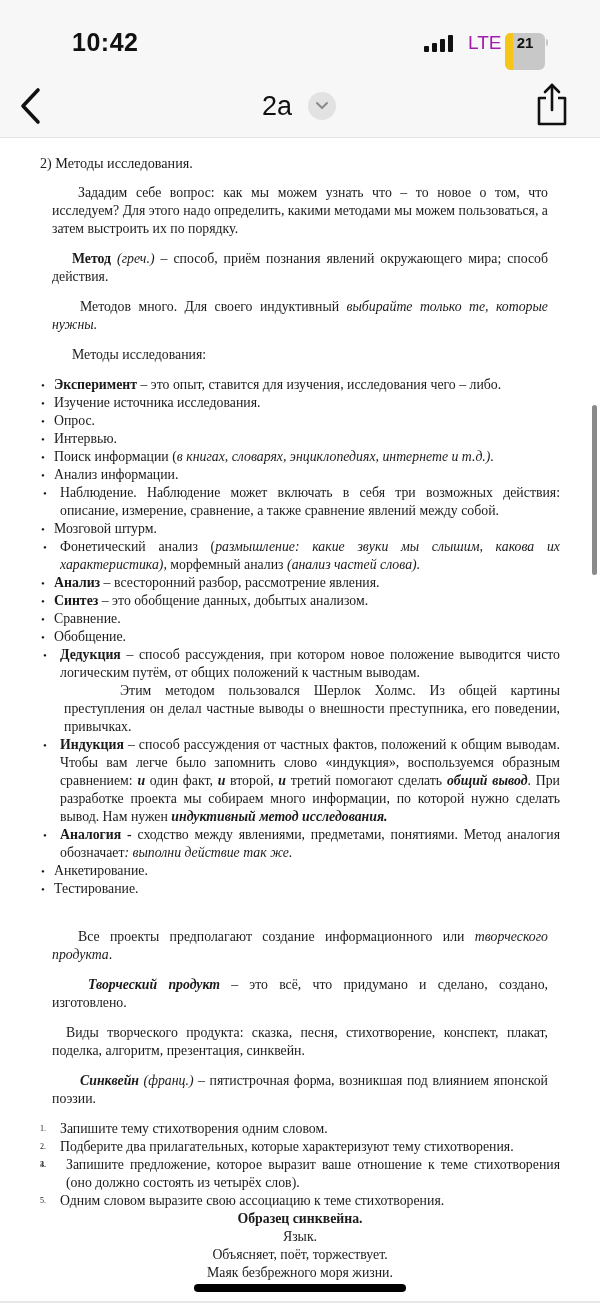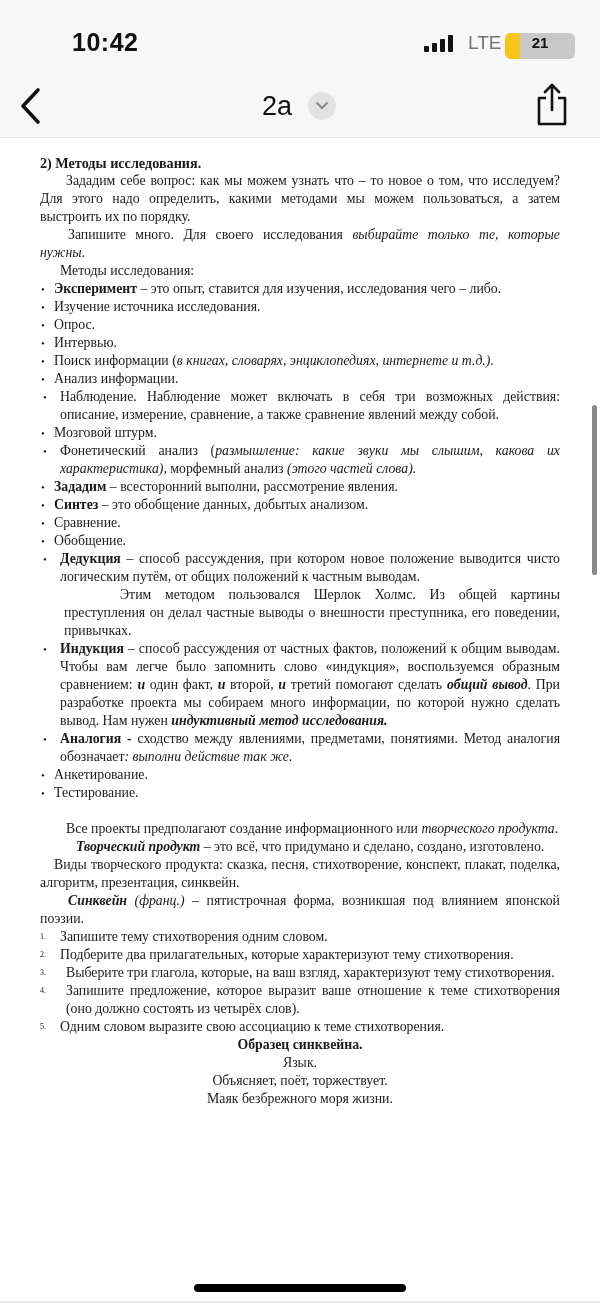--- a/index.html
+++ b/index.html
@@ -1,35 +1,35 @@
 <!DOCTYPE html>
 <html><head>
 <meta charset="utf-8">
 <style>
   html, body { margin:0; padding:0; }
   body { width:600px; height:1303px; overflow:hidden; background:#ffffff; position:relative; font-family:"Liberation Serif", serif; color:#1a1a1a; }
   .statusbar { position:absolute; left:0; top:0; width:600px; height:80px; background:#f7f7f7; }
   .time { position:absolute; left:72px; top:28px; font-family:"Liberation Sans", sans-serif; font-size:25px; font-weight:600; color:#111; letter-spacing:0.5px; }
   .signal { position:absolute; left:424px; top:35px; width:30px; height:17px; }
   .signal span { position:absolute; bottom:0; width:5px; background:#111; border-radius:1px; }
-  .lte { position:absolute; left:468px; top:32px; font-family:"Liberation Sans", sans-serif; font-size:19px; color:#737373; }
-  .battery { position:absolute; left:505px; top:33px; width:40px; height:26px; border-radius:6px; background:#c8c8c8; overflow:hidden;padding-left:30px; }
+  .lte { position:absolute; left:468px; top:32px; font-family:"Liberation Sans", sans-serif; font-size:19px; color:#a21caf; }
+  .battery { position:absolute; left:505px; top:33px; width:40px; height:37px; border-radius:6px; background:#c8c8c8; overflow:hidden; }
   .battery .fill { position:absolute; left:0; top:0; bottom:0; background:#f5c518; }
   .battery .pct { position:absolute; left:0; right:0; top:0; text-align:center; font-family:"Liberation Sans", sans-serif; font-weight:700; font-size:15px; line-height:20px; color:#111; }
   .battery-nub { position:absolute; left:546px; top:39px; width:2px; height:7px; background:#c8c8c8; border-radius:0 2px 2px 0; }
   .navbar { position:absolute; left:0; top:80px; width:600px; height:57px; background:#f7f7f7; border-bottom:1px solid #e3e3e3; }
   .back { position:absolute; left:16px; top:6px; width:34px; height:40px; cursor:pointer; }
   .title-wrap { position:absolute; left:262px; top:6px; height:40px; display:flex; align-items:center; gap:16px; cursor:pointer;justify-content:space-between; }
   .title { font-family:"Liberation Sans", sans-serif; font-size:27px; color:#111; }
   .title-chev { width:28px; height:28px; border-radius:50%; background:#e2e2e2; display:flex; align-items:center; justify-content:center; }
   .share { position:absolute; left:534px; top:2px; width:36px; height:46px; cursor:pointer; }
   .doc { position:absolute; left:0; top:138px; width:600px; height:1165px; overflow:hidden; }
   .page { position:absolute; left:40px; top:16px; width:520px; font-size:13.8px; line-height:18px; }
-  .p { margin:0; text-align:justify; }
-  .h { font-weight:bold; font-size:14.2px; margin:0; }
+  .p { margin:12px; text-align:justify; }
+  .h { font-weight:normal; font-size:14.2px; margin:0; }
   .ind1 { text-indent:26px; }
   .ind2 { text-indent:20px; }
   .ind3 { text-indent:28px; }
   .li { position:relative; padding-left:14px; margin:0; text-align:justify; }
   .li .bul { position:absolute; left:1px; top:0; font-size:11px; }
   .li.sub { padding-left:20px; }
   .li.sub .bul { left:3px; }
   .inner { padding-left:24px; text-indent:56px; margin:0; text-align:justify; }
   .num { position:relative; padding-left:20px; margin:0; text-align:justify; }
   .num.wide { padding-left:26px; }
@@ -81,53 +81,54 @@
       <line x1="18" y1="3" x2="18" y2="28" stroke="#111" stroke-width="2.6" stroke-linecap="round"></line>
       <polyline points="11,10 18,3 25,10" fill="none" stroke="#111" stroke-width="2.6" stroke-linecap="round" stroke-linejoin="round"></polyline>
     </svg>
   </div>
 </div>
 
 <div class="doc">
   <div class="page">
     <p class="h">2) Методы исследования.</p>
     <p class="p ind1">Зададим себе вопрос: как мы можем узнать что – то новое о том, что исследуем? Для этого надо определить, какими методами мы можем пользоваться,  а затем выстроить их по порядку.</p>
-    <p class="p ind3"><span>Запишите много. Для своего исследования </span><i>выбирайте только те, которые нужны.</i></p>
+    <p class="p ind2"><b>Метод</b> <i>(греч.)</i><span> – способ, приём познания явлений окружающего мира; способ действия.</span></p>
+    <p class="p ind3"><span>Методов много. Для своего индуктивный </span><i>выбирайте только те, которые нужны.</i></p>
     <p class="p" style="padding-left:20px;">Методы исследования:</p>
 
     <p class="li"><span class="bul">•</span><b>Эксперимент</b><span> – это опыт, ставится для изучения, исследования чего – либо.</span></p>
     <p class="li"><span class="bul">•</span><span>Изучение источника исследования.</span></p>
     <p class="li"><span class="bul">•</span><span>Опрос.</span></p>
     <p class="li"><span class="bul">•</span><span>Интервью.</span></p>
     <p class="li"><span class="bul">•</span><span>Поиск информации (</span><i>в книгах, словарях, энциклопедиях, интернете и т.д.).</i></p>
     <p class="li"><span class="bul">•</span><span>Анализ информации.</span></p>
     <p class="li sub"><span class="bul">•</span><span>Наблюдение. Наблюдение может включать в себя три возможных действия: описание, измерение, сравнение, а также сравнение явлений между собой.</span></p>
     <p class="li"><span class="bul">•</span><span>Мозговой штурм.</span></p>
-    <p class="li sub"><span class="bul">•</span><span>Фонетический анализ (</span><i>размышление: какие звуки мы слышим, какова их характеристика),</i><span> морфемный анализ </span><i>(этого частей слова).</i></p>
-    <p class="li"><span class="bul">•</span><b>Зададим</b><span> – всесторонний выполни, рассмотрение явления.</span></p>
+    <p class="li sub"><span class="bul">•</span><span>Фонетический анализ (</span><i>размышление: какие звуки мы слышим, какова их характеристика),</i><span> морфемный анализ </span><i>(анализ частей слова).</i></p>
+    <p class="li"><span class="bul">•</span><b>Анализ</b><span> – всесторонний разбор, рассмотрение явления.</span></p>
     <p class="li"><span class="bul">•</span><b>Синтез</b><span> – это обобщение данных, добытых анализом.</span></p>
     <p class="li"><span class="bul">•</span><span>Сравнение.</span></p>
     <p class="li"><span class="bul">•</span><span>Обобщение.</span></p>
     <p class="li sub"><span class="bul">•</span><b>Дедукция</b><span> – способ рассуждения, при котором новое положение выводится чисто логическим путём, от общих положений к частным выводам.</span></p>
     <p class="inner">Этим  методом пользовался Шерлок Холмс.  Из общей картины преступления он делал частные выводы о внешности преступника, его поведении, привычках.</p>
     <p class="li sub"><span class="bul">•</span><b>Индукция</b><span> – способ рассуждения от частных фактов, положений к общим выводам. Чтобы вам легче было запомнить слово «индукция», воспользуемся образным сравнением: </span><b><i>и</i></b><span> один факт, </span><b><i>и</i></b><span> второй, </span><b><i>и</i></b><span> третий помогают сделать </span><b><i>общий вывод</i></b><span>. При разработке проекта мы собираем много информации, по которой нужно сделать вывод. Нам нужен </span><b><i>индуктивный метод исследования.</i></b></p>
     <p class="li sub"><span class="bul">•</span><b>Аналогия -</b><span> сходство между явлениями, предметами, понятиями. Метод аналогия обозначает</span><i>: выполни действие так же.</i></p>
     <p class="li"><span class="bul">•</span><span>Анкетирование.</span></p>
     <p class="li"><span class="bul">•</span><span>Тестирование.</span></p>
 
     <div class="gap"></div>
 
     <p class="p ind1"><span>Все проекты предполагают создание информационного или </span><i>творческого продукта</i><span>.</span></p>
     <p class="p" style="text-indent:36px;"><b><i>Творческий продукт</i></b><span> – это всё, что придумано и сделано, создано, изготовлено.</span></p>
     <p class="p" style="text-indent:14px;">Виды творческого продукта: сказка, песня, стихотворение, конспект, плакат, поделка, алгоритм, презентация, синквейн.</p>
     <p class="p" style="text-indent:28px;"><b><i>Синквейн</i></b><i> (франц.)</i><span> – пятистрочная форма, возникшая под влиянием японской поэзии.</span></p>
 
     <p class="num"><span class="n">1.</span><span>Запишите тему стихотворения одним словом.</span></p>
     <p class="num"><span class="n">2.</span><span>Подберите два прилагательных, которые характеризуют тему стихотворения.</span></p>
-    <p class="num wide"><span class="n">3.</span><span> Выберите три глагола, которые, на ваш взгляд, характеризуют тему стихотворения.</span></p>
+    <p class="num wide"><span class="n">3.</span></p>
     <p class="num wide"><span class="n">4.</span><span> Запишите предложение, которое выразит ваше отношение к теме стихотворения (оно должно состоять из четырёх слов).</span></p>
     <p class="num"><span class="n">5.</span><span>Одним словом выразите свою ассоциацию к теме стихотворения.</span></p>
 
     <p class="center" style="font-weight:bold;">Образец синквейна.</p>
     <p class="center">Язык.</p>
     <p class="center">Объясняет, поёт, торжествует.</p>
     <p class="center">Маяк безбрежного моря жизни.</p>
   </div>
 </div>
 

